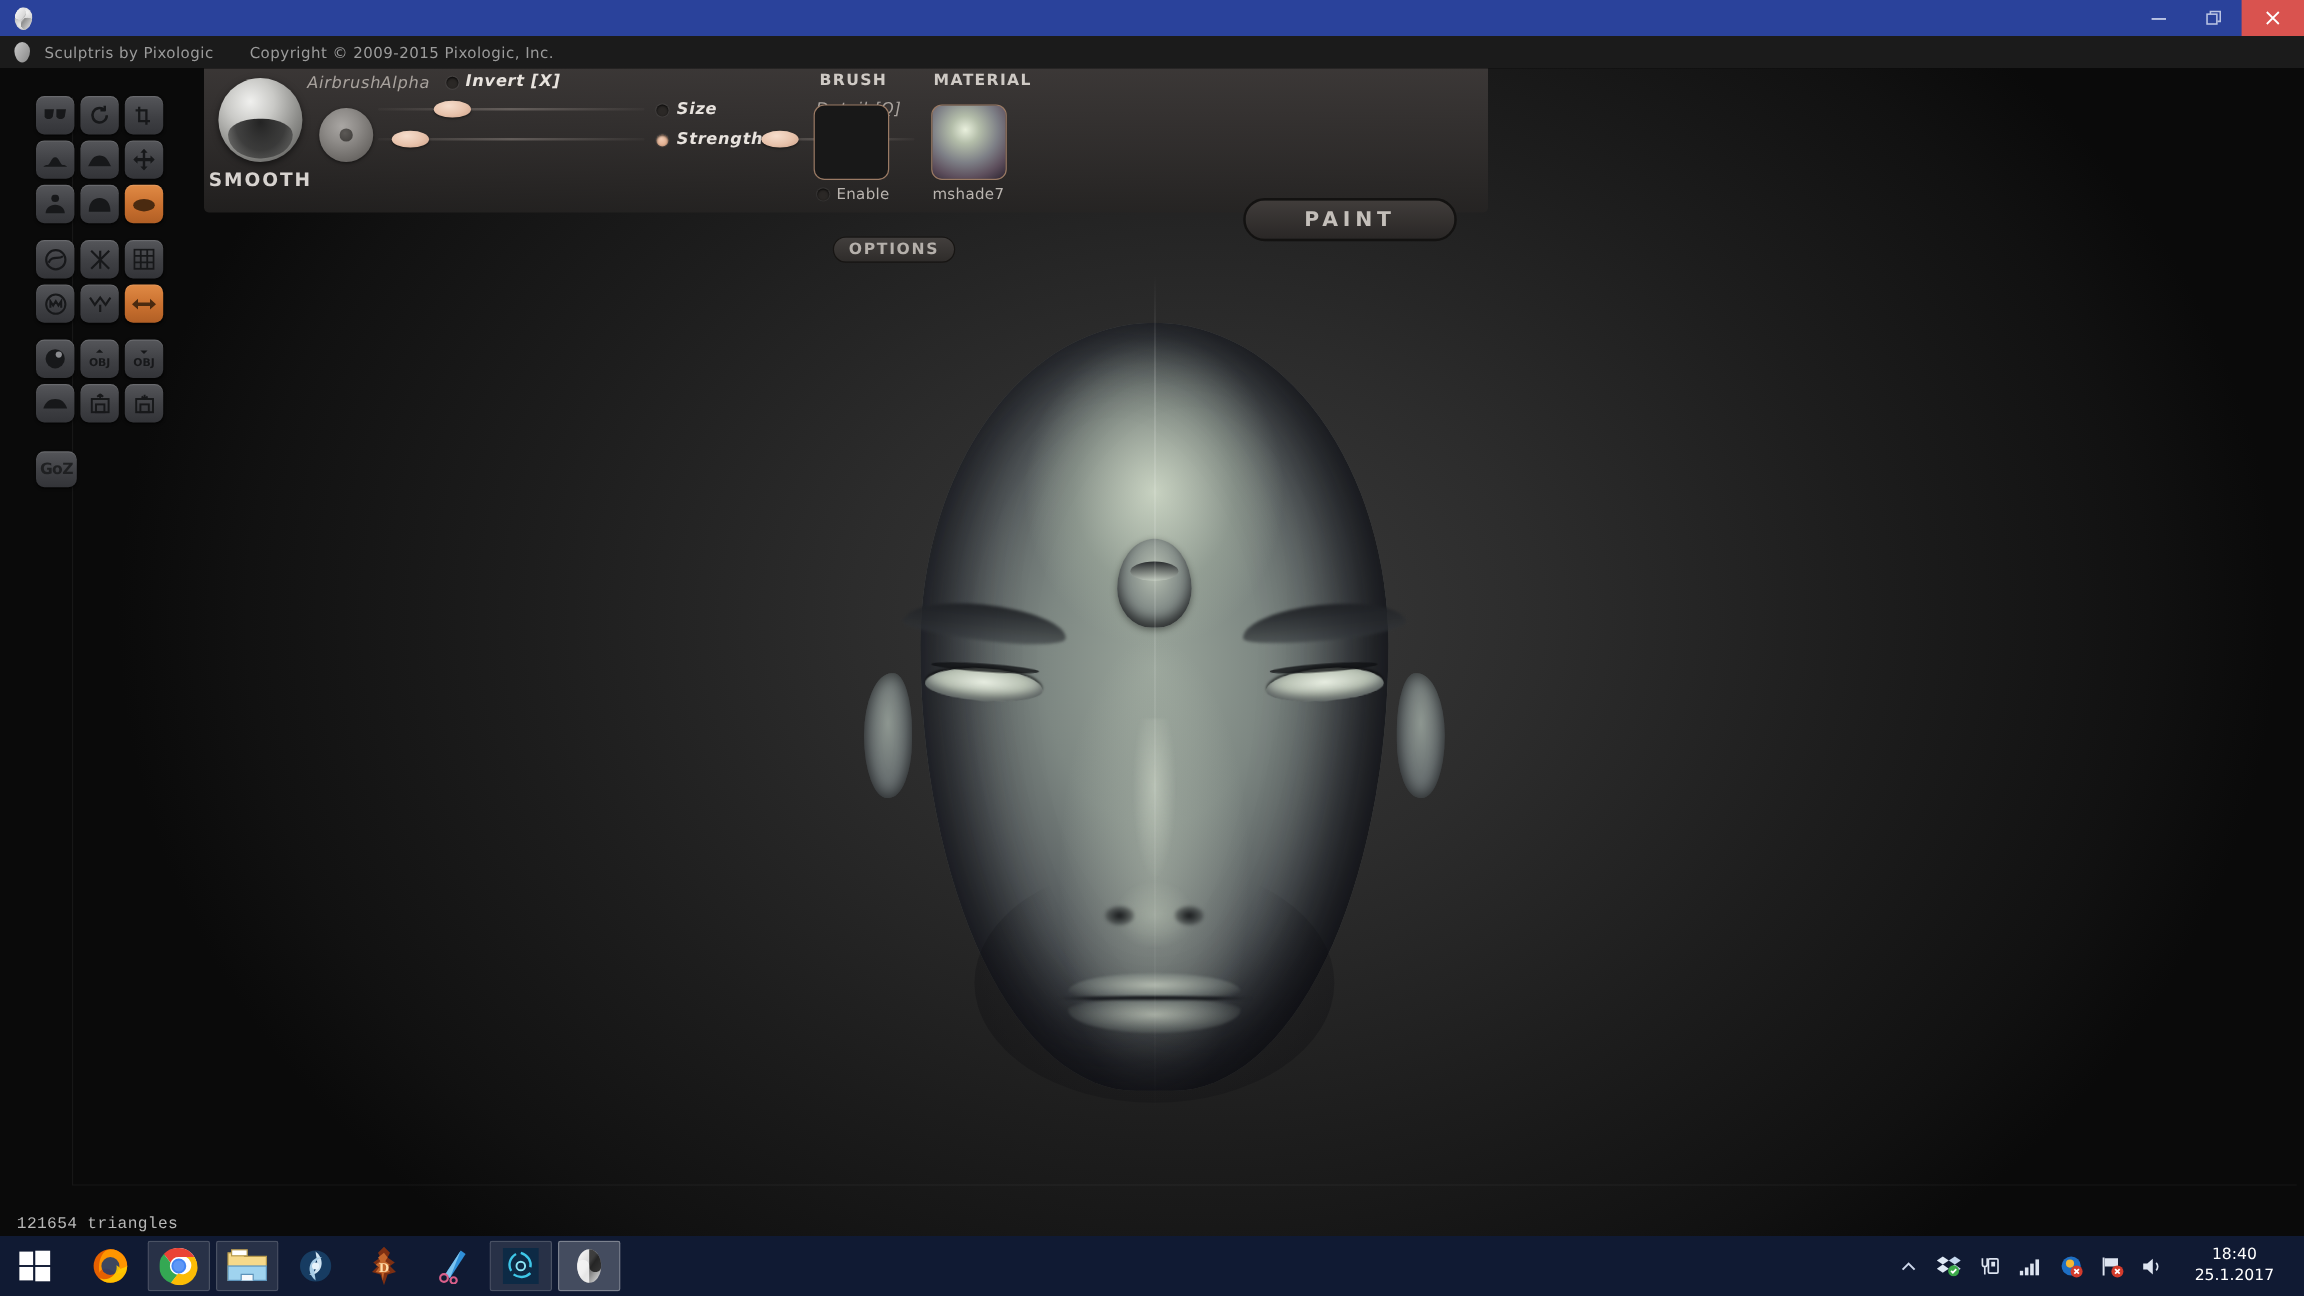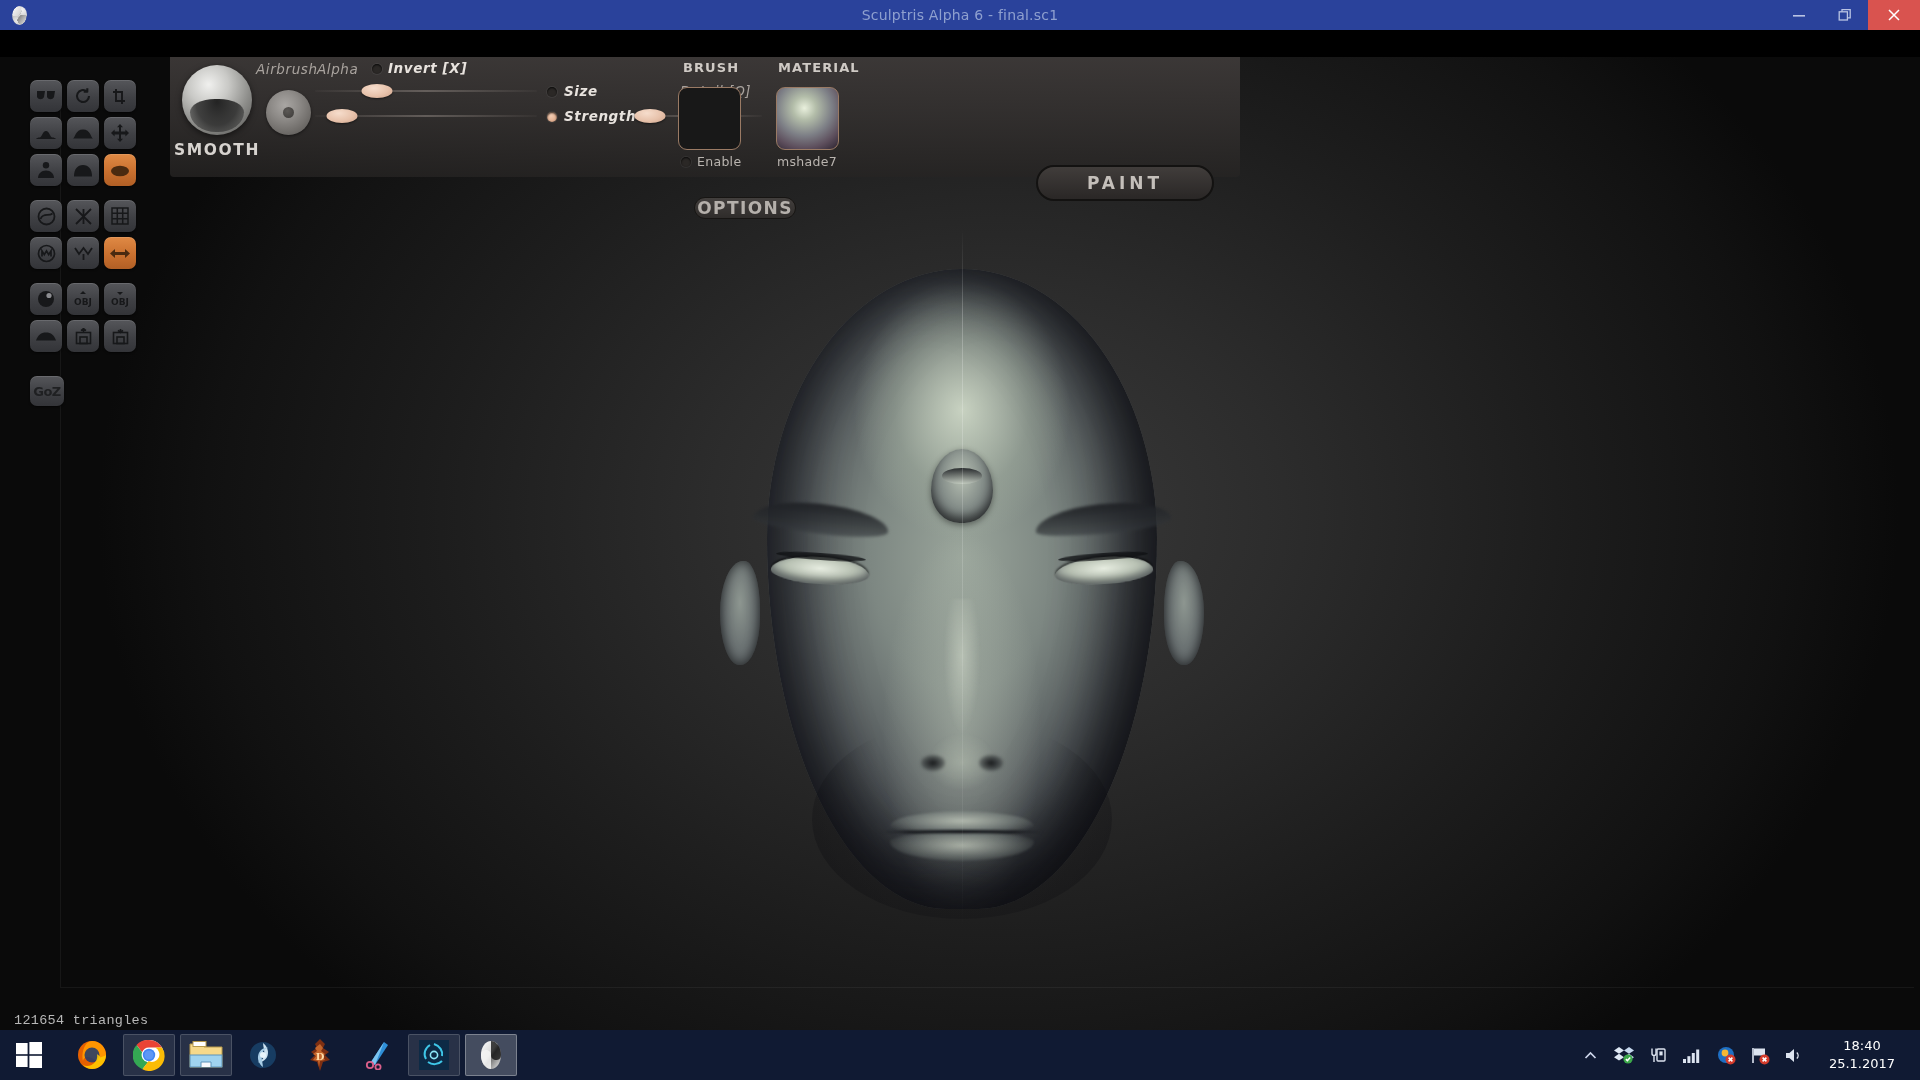--- a/index.html
+++ b/index.html
@@ -264,21 +264,21 @@
     border-radius: 50%;
     background: radial-gradient(ellipse at 40% 30%, #f6ddcc 0%, #e7c2ab 55%, #cda189 100%);
     box-shadow: 0 1px 2px rgba(0,0,0,.5);
     transform: translateX(-50%);
   }
   .options-btn {
     position: absolute; left: 524px; top: 140px; width: 102px; height: 22px;
     border: 1.6px solid #171513; border-radius: 11px;
     background: linear-gradient(180deg, rgba(70,66,64,.9), rgba(48,45,43,.9));
     display: flex; align-items: center; justify-content: center;
-    font-size: 17px; font-weight: bold; color: #b5b0ab; letter-spacing: 1.4px;
+    font-size: 13px; font-weight: bold; color: #b5b0ab; letter-spacing: 1.4px;
   }
 
   
   .panel-title {
     position: absolute; font-size: 13px; font-weight: bold; color: #cfcac5; letter-spacing: 1.1px;
   }
   .swatch {
     position: absolute; width: 63px; height: 63px; border-radius: 9px;
     border: 1.5px solid #9a7a64;
     background: #181818;
@@ -337,41 +337,45 @@
 </style>
 </head>
 <body>
 
 <div class="app">
 
   <div class="titlebar">
     <div class="tb-icon">
       <span class="sculptris-glyph"></span>
     </div>
-    <div class="tb-title">Sculptris Alpha 6 - final.sc1</div>
     <div class="tb-controls">
       <div class="tb-btn">
         <svg width="14" height="12" viewBox="0 0 14 12">
             <rect x="1" y="6" width="12" height="1.6" fill="#b9c3e3"></rect>
           </svg>
       </div>
       <div class="tb-btn">
         <svg width="14" height="14" viewBox="0 0 14 14" fill="none" stroke="#b9c3e3" stroke-width="1.3">
           <rect x="1.2" y="3.8" width="8.2" height="8.2"></rect>
           <path d="M4 3.8V1.6h8.2v8.2h-2.3"></path>
         </svg>
       </div>
       <div class="tb-btn close">
         <svg width="14" height="14" viewBox="0 0 14 14" stroke="#ffffff" stroke-width="1.5">
           <path d="M2 2l10 10M12 2L2 12"></path>
         </svg>
       </div>
     </div>
   </div>
 
+  <div class="menustrip">
+    <span class="mini-glyph"></span>
+    <span class="ms-text">Sculptris by Pixologic</span>
+    <span class="ms-text copy">Copyright © 2009-2015 Pixologic, Inc.</span>
+  </div>
 
   <div class="viewport">
     <div class="vp-frame"></div>
 
     <div class="head-wrap">
       <div class="head"></div>
       <div class="ear left"></div>
       <div class="ear right"></div>
       <div class="third-eye"></div>
       <div class="brow left"></div>

